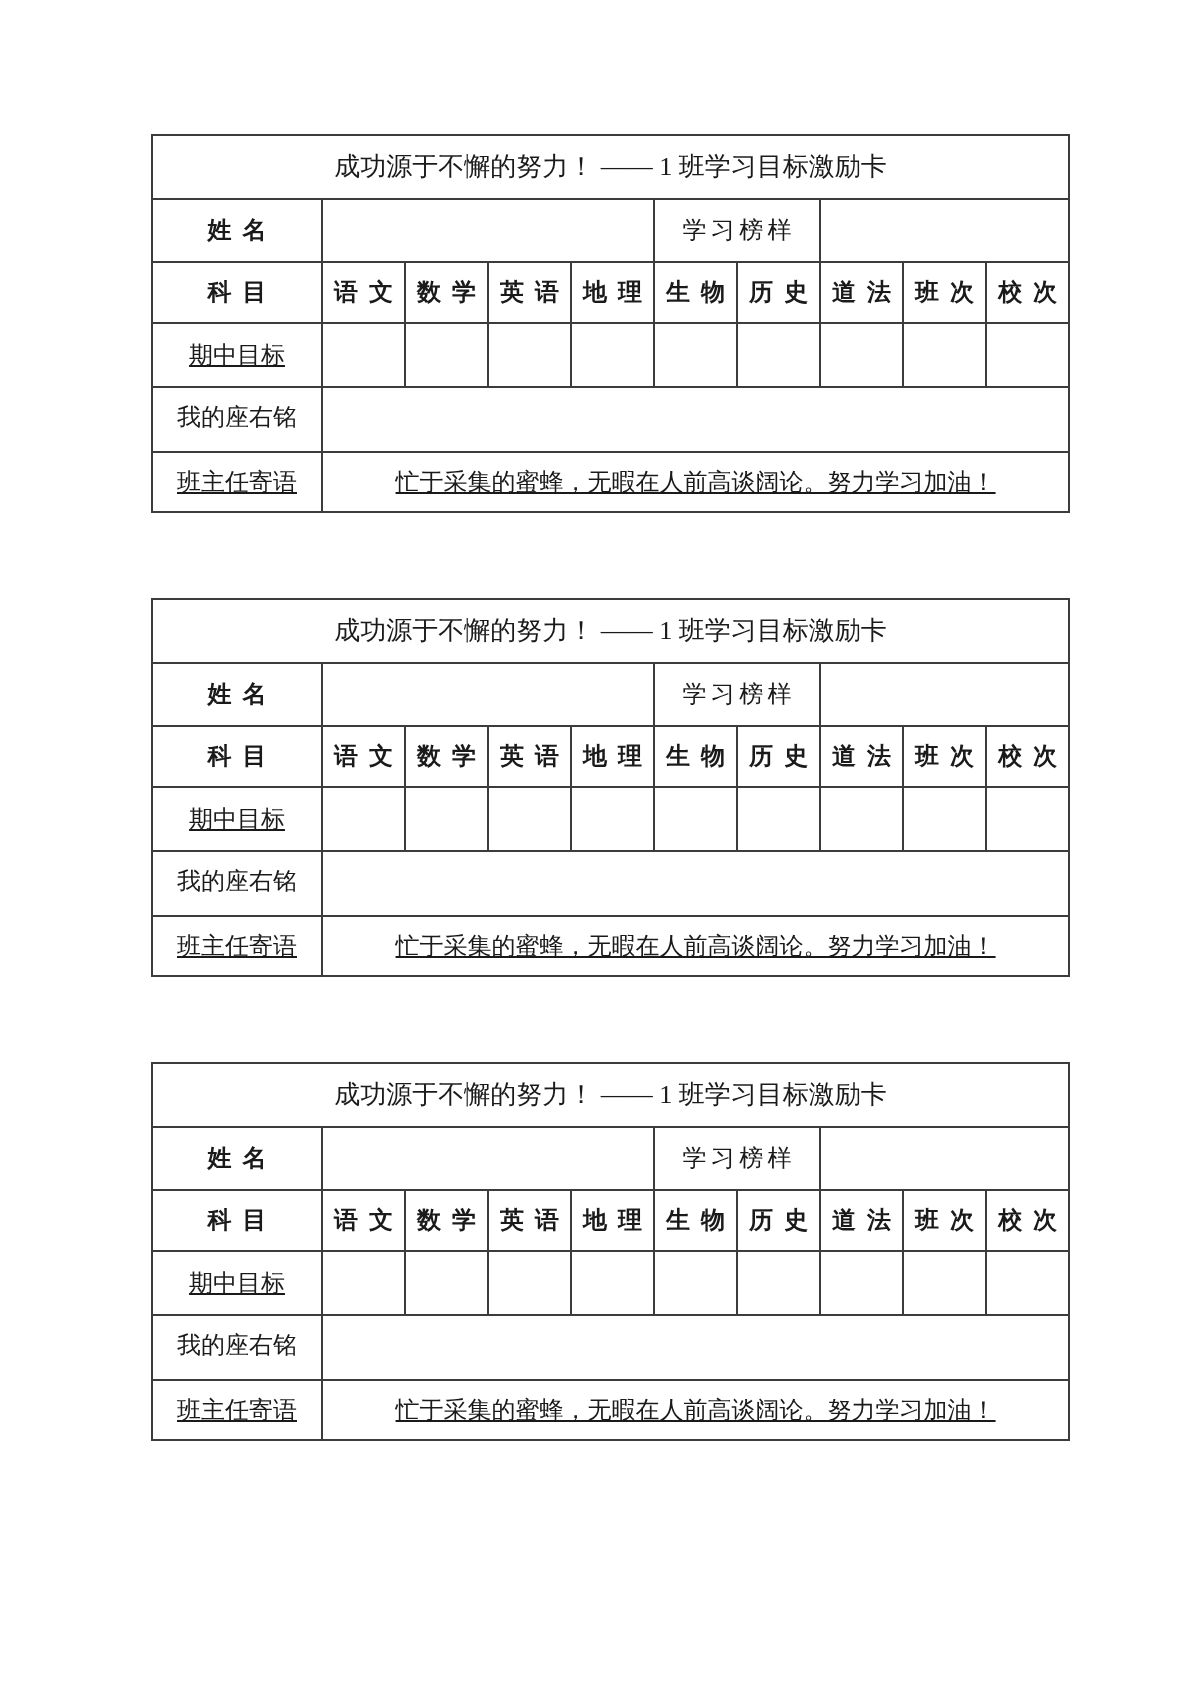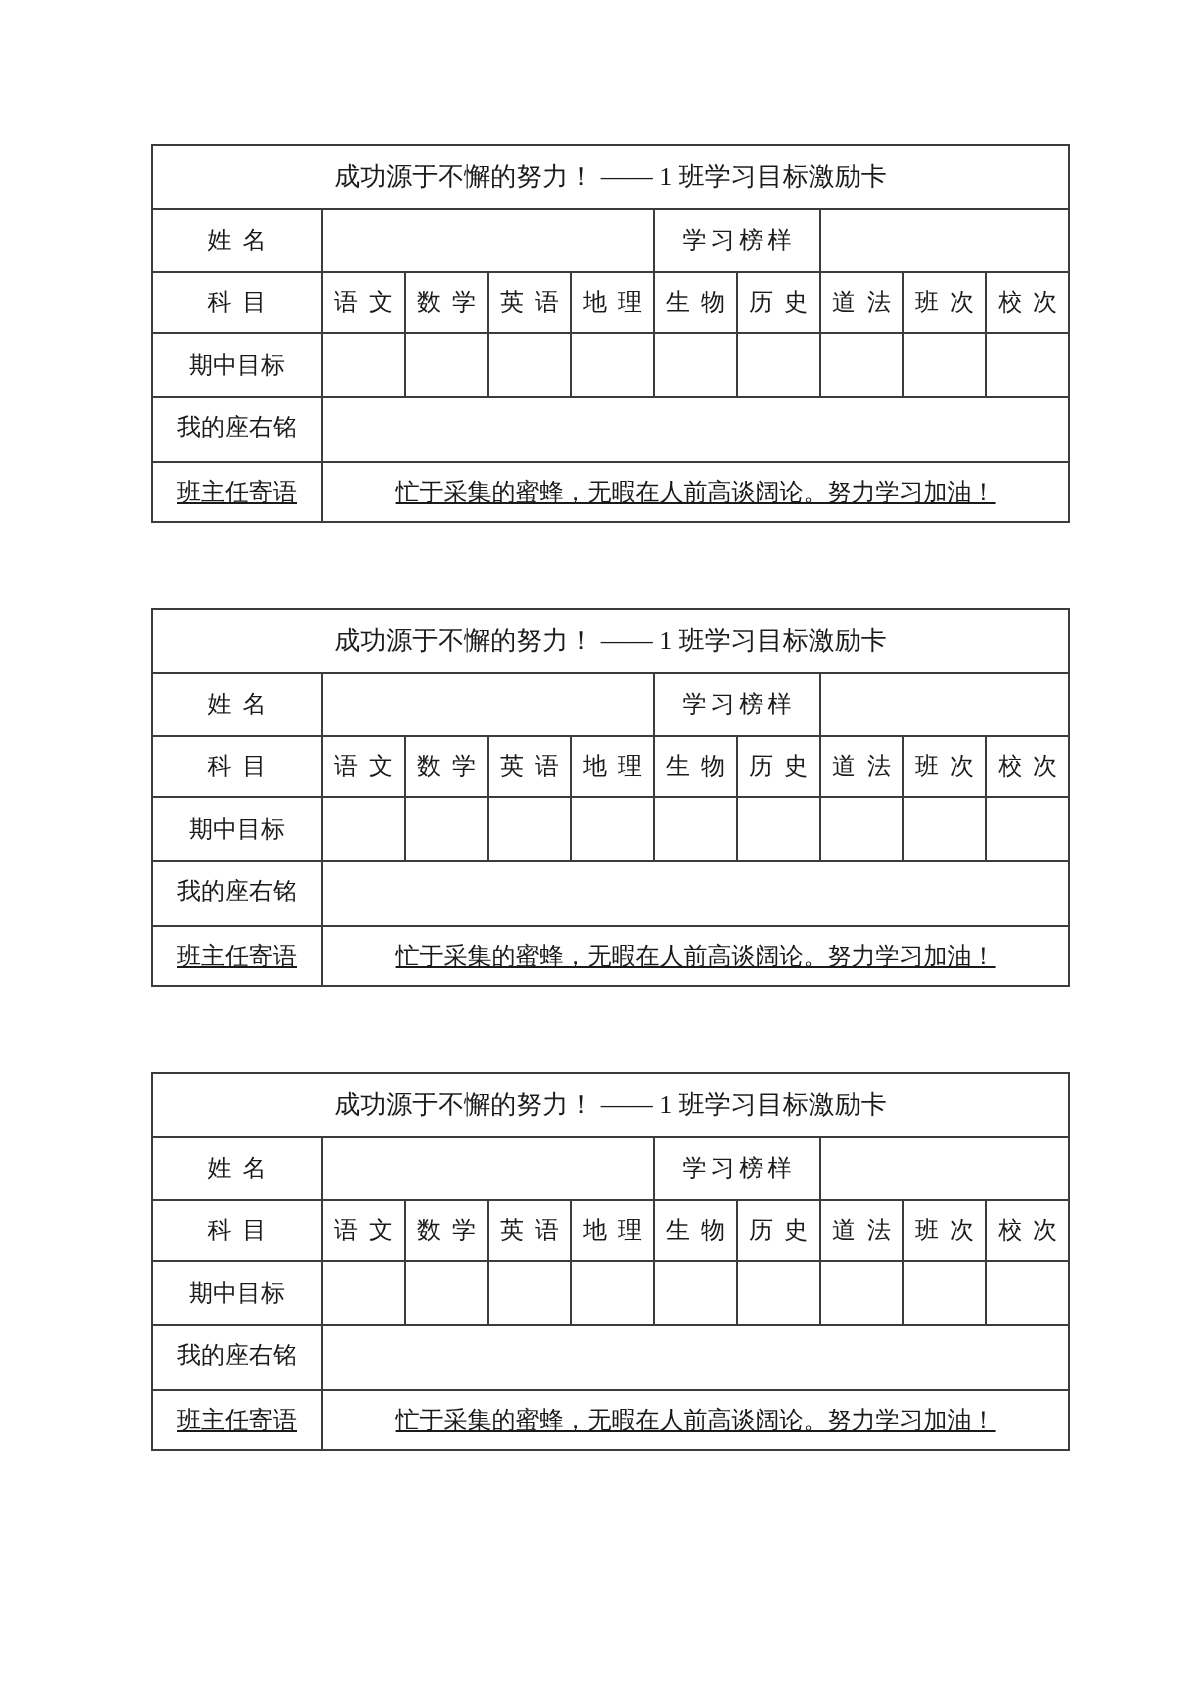--- a/index.html
+++ b/index.html
@@ -3,21 +3,21 @@
 <meta charset="utf-8">
 <style>
   html, body { margin: 0; padding: 0; }
   body {
     width: 1190px; height: 1683px;
     background: #ffffff;
     font-family: "Liberation Serif", "DejaVu Serif", serif;
     color: #1a1a1a;
     position: relative;
   }
-  #cards { position: absolute; left: 151px; top: 144px; }
+  #cards { position: absolute; left: 151px; top: 134px; }
   table.card {
     border-collapse: collapse;
     table-layout: fixed;
     width: 918px;
     margin: 0 0 85px 0;
   }
   table.card td {
     border: 2px solid #3c3c3c;
     background: #ffffff;
     text-align: center;
@@ -26,25 +26,25 @@
     line-height: 1.2;
     padding: 0;
     overflow: hidden;
     white-space: nowrap;
   }
   col.c-label { width: 170px; }
   col.c-sub   { width: 83px; }
   tr.r-title td    { height: 62px; font-size: 26px; }
   tr.r-name td     { height: 61px; }
   tr.r-subjects td { height: 59px; }
-  tr.r-goal td     { height: 62px; }
+  tr.r-goal td     { height: 62px; text-decoration: underline; }
   tr.r-motto td    { height: 63px; font-family: Liberation Mono, monospace; }
   tr.r-message td  { height: 58px; text-decoration: underline; }
   
-  .sp2 { letter-spacing: 0.45em; text-indent: 0.45em; }
+  .sp2 { letter-spacing: 0.45em; text-indent: 0.45em; font-weight: bold; }
   .sp4 { letter-spacing: 0.18em; text-indent: 0.18em; }
 </style>
 </head>
 <body>
 
 <div id="cards">
   <table class="card">
     <colgroup>
       <col class="c-label">
       <col class="c-sub">

